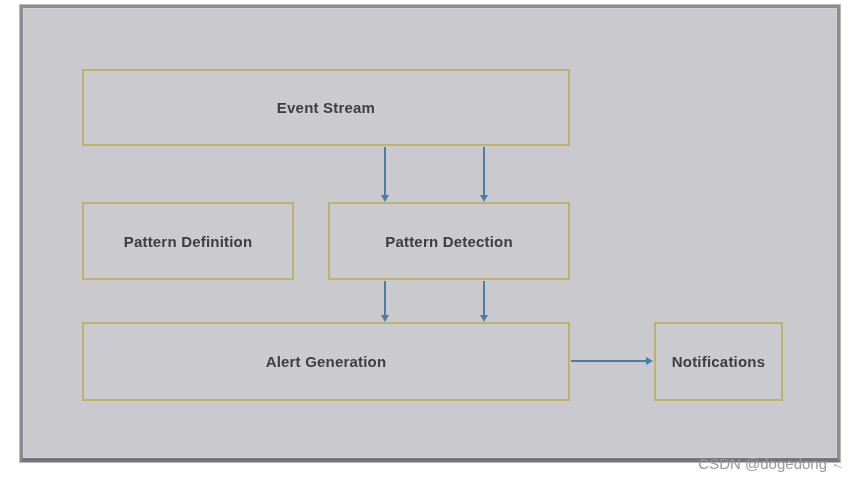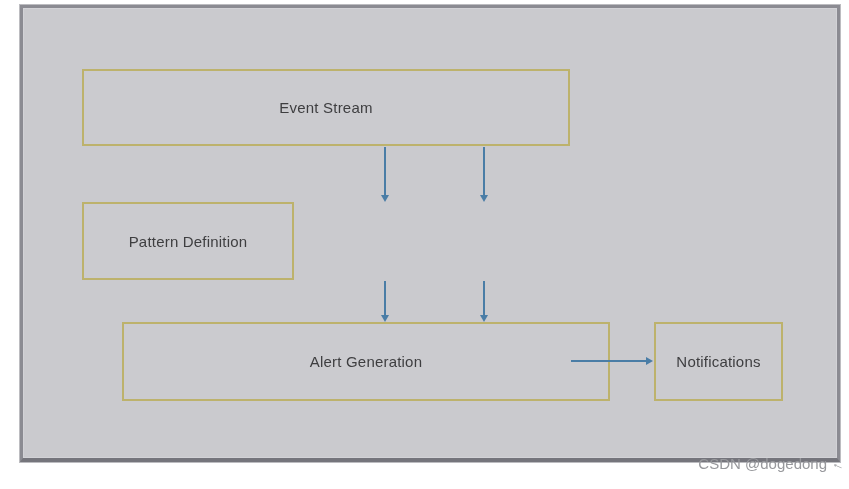--- a/index.html
+++ b/index.html
@@ -18,29 +18,29 @@
     border:3px solid var(--panel-border,#8b8b92);
     border-bottom:4px solid #75757c;
     box-shadow:0 0 0 1px #bcbcc0, inset 0 0 0 1px #d2d2d6;
   }
   
   .node{
     position:absolute;
     border:2px solid var(--box-border,#bdb26c);
     background:var(--box-fill,#cbcbcf);
     display:flex;align-items:center;justify-content:center;
-    font-size:15px;font-weight:400;
+    font-size:15px;font-weight:700;
     color:var(--label-text,#3e3e40);
     letter-spacing:.2px;
     box-sizing:border-box;
   }
   #n-event{left:82px;top:69px;width:488px;height:77px;}
   #n-pdef {left:82px;top:202px;width:212px;height:78px;}
   #n-pdet {left:328px;top:202px;width:242px;height:78px;}
-  #n-alert{left:82px;top:322px;width:488px;height:79px;margin-left:40px;}
+  #n-alert{left:82px;top:322px;width:488px;height:79px;}
   #n-notif{left:654px;top:322px;width:129px;height:79px;}
   
   .varrow{position:absolute;width:2px;background:var(--arrow,#4a7da6);}
   .varrow::after{
     content:"";position:absolute;bottom:-2px;left:50%;
     transform:translateX(-50%);
     width:0;height:0;
     border-left:4px solid transparent;border-right:4px solid transparent;
     border-top:7px solid var(--arrow,#4a7da6);
   }
@@ -87,20 +87,23 @@
   <div class="panel"></div>
 
   <div class="node" id="n-event">
     <span>Event Stream</span>
   </div>
 
   <div class="node" id="n-pdef">
     <span>Pattern Definition</span>
   </div>
 
+  <div class="node" id="n-pdet">
+    <span>Pattern Detection</span>
+  </div>
 
   <div class="node" id="n-alert">
     <span>Alert Generation</span>
   </div>
 
   <div class="node" id="n-notif">
     <span>Notifications</span>
   </div>
 
   <div class="varrow" id="a1"></div>

